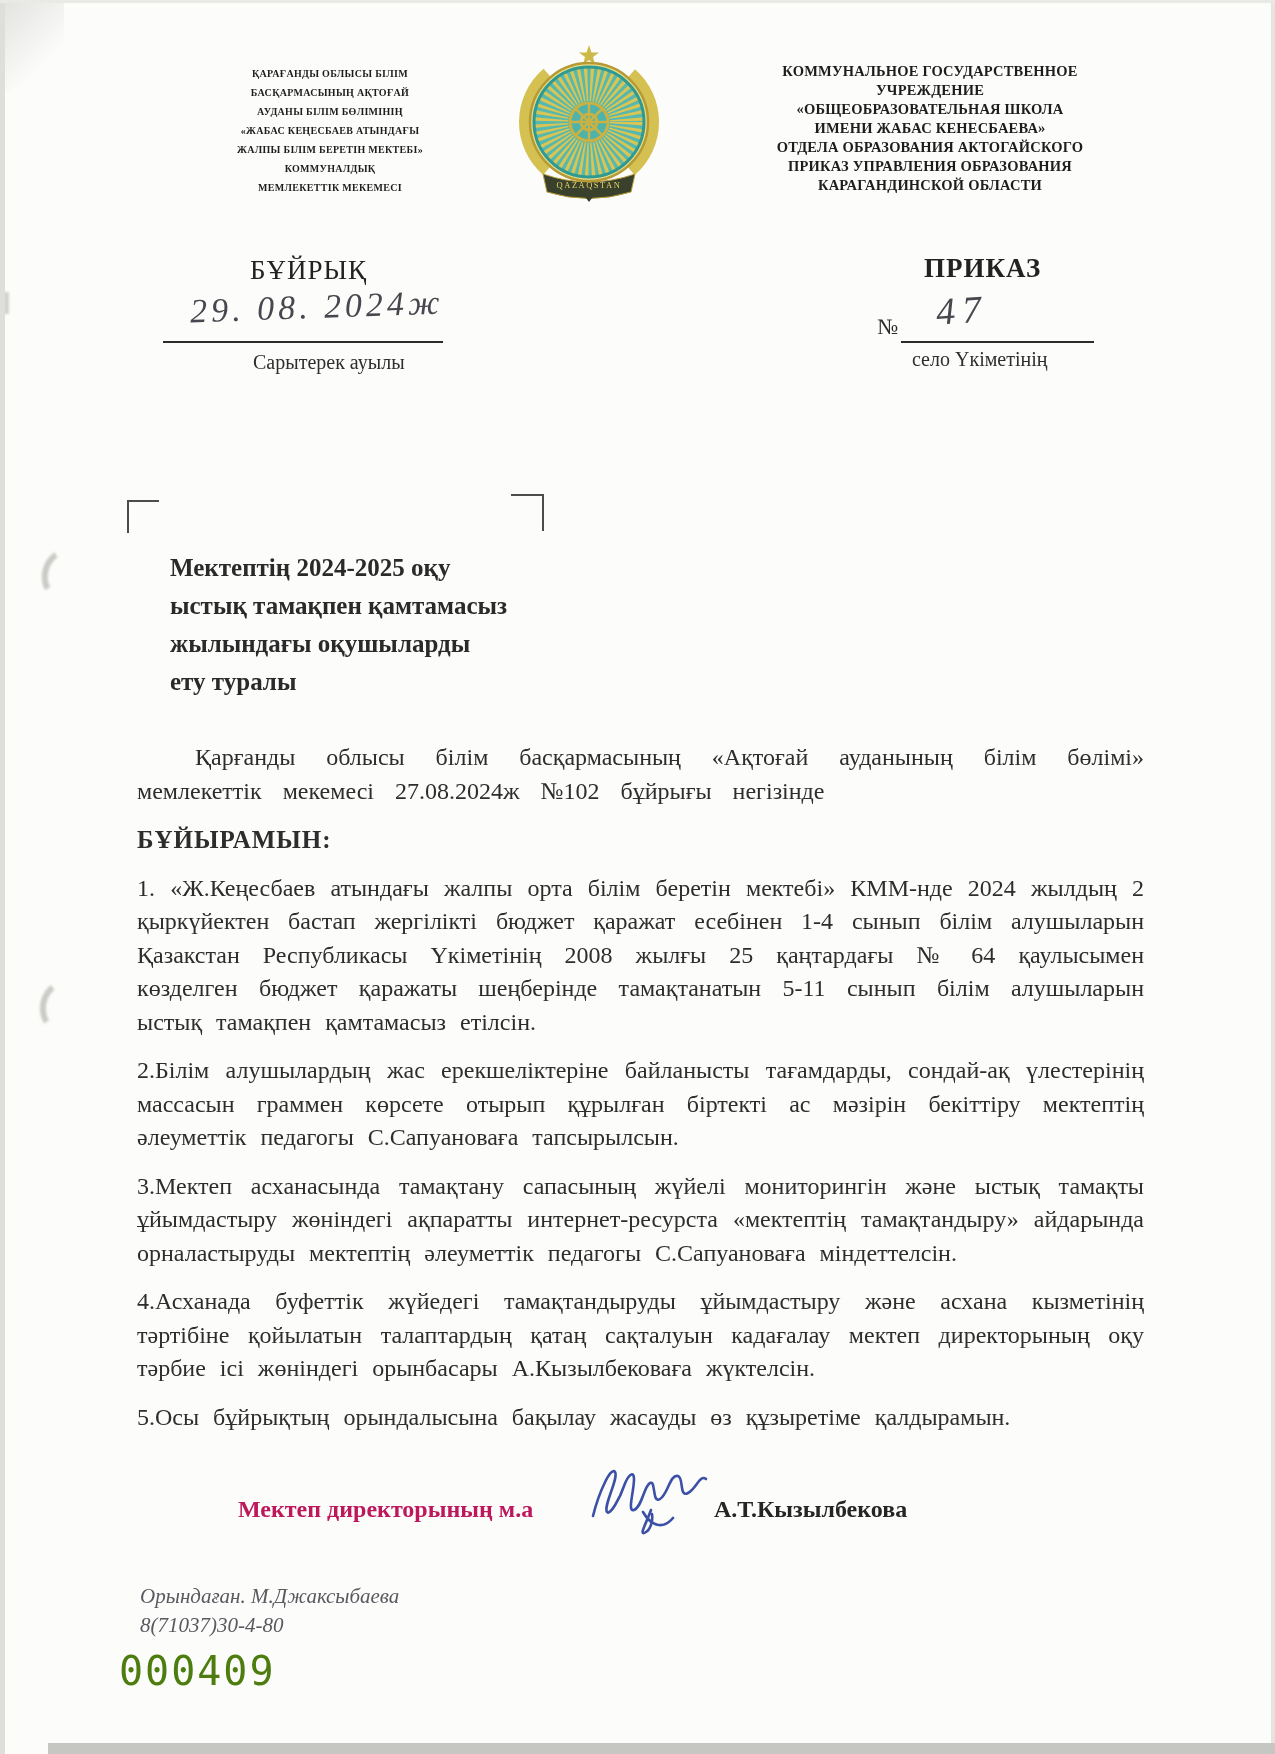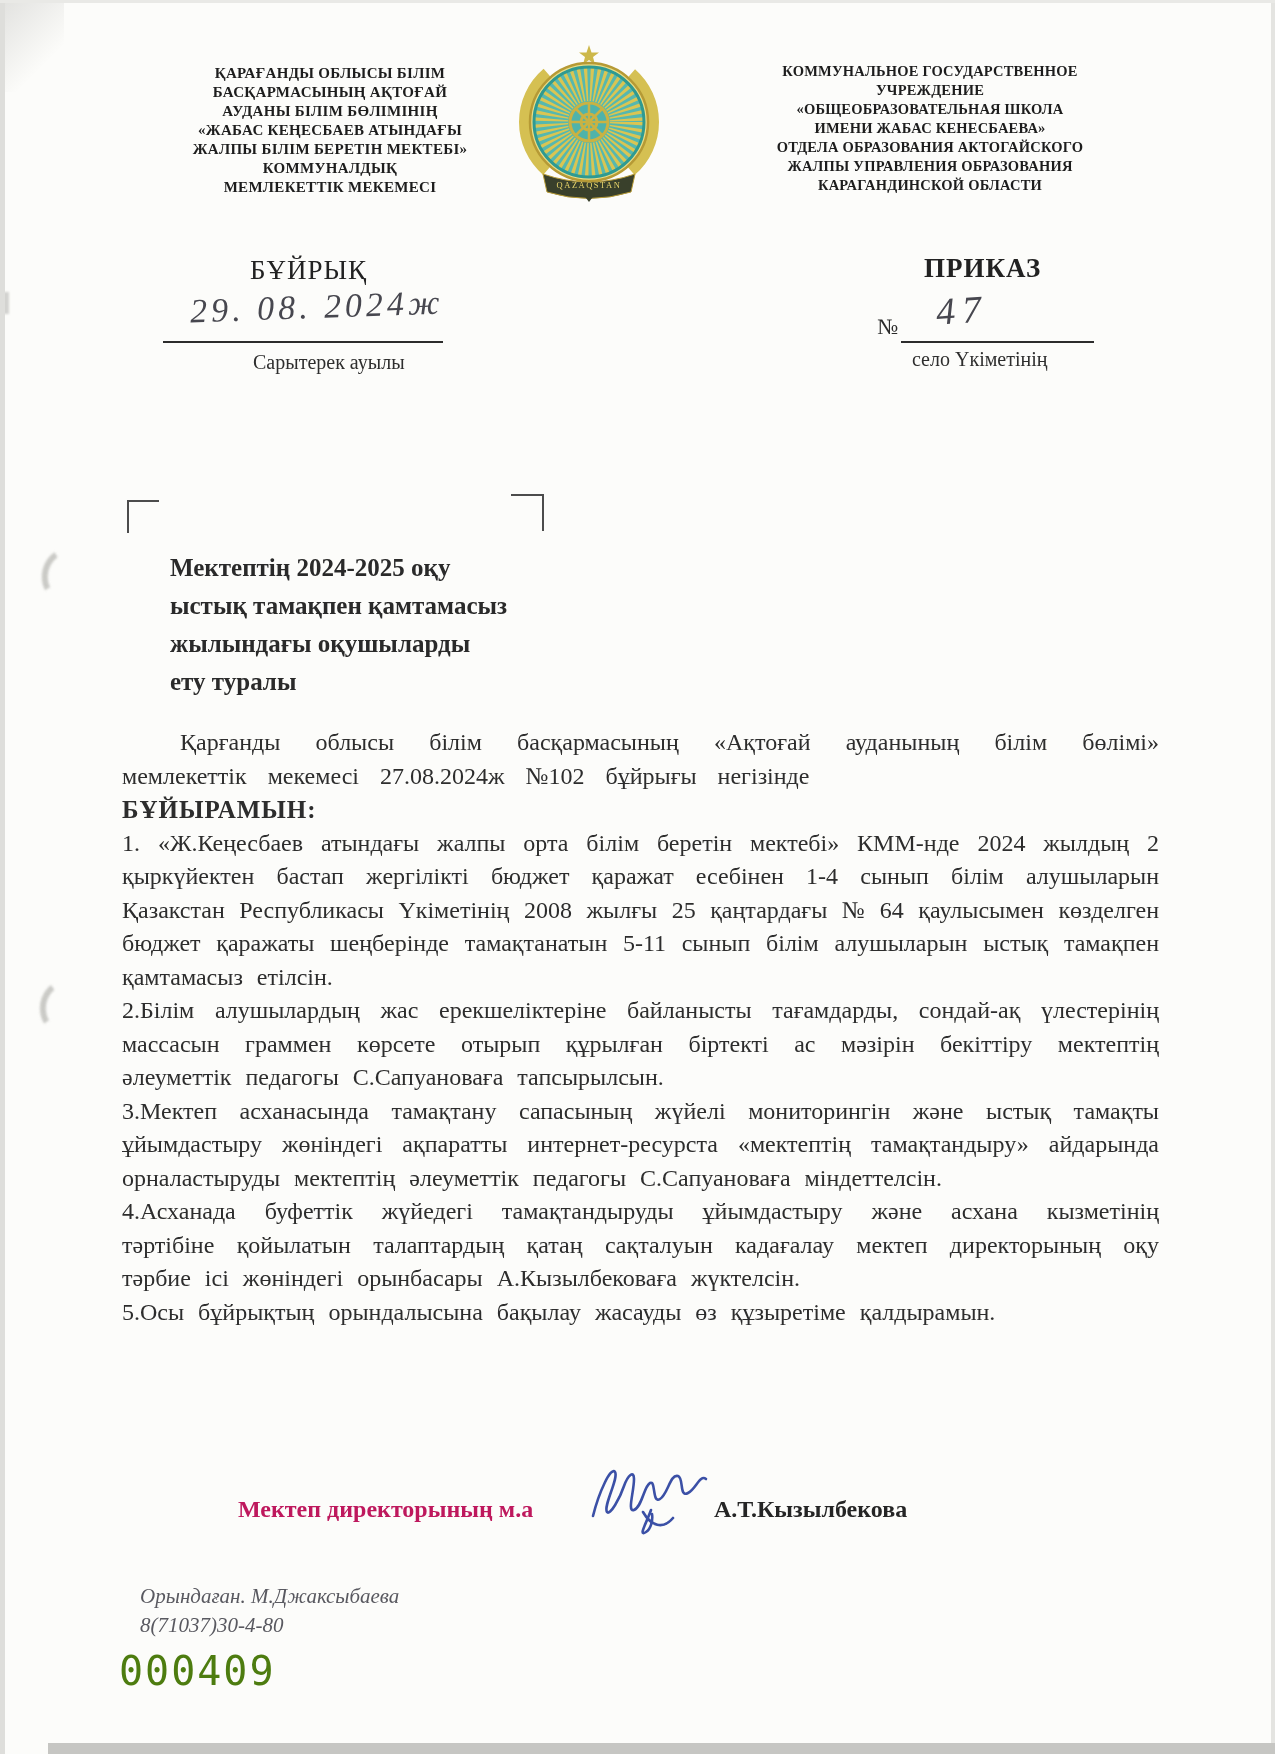--- a/index.html
+++ b/index.html
@@ -4,21 +4,21 @@
 <style>
   html,body { margin:0; padding:0; background:#9a9a98; }
   .page {
     position:relative; width:1275px; height:1754px; margin:0 auto;
     background:#fcfcfa; overflow:hidden;
     font-family:"Liberation Serif","DejaVu Serif",serif; color:#262626;
   }
   
   .header-left {
     position:absolute; left:158px; top:64px; width:344px; text-align:center;
-    font-weight:bold; font-size:15px; line-height:19px; letter-spacing:.3px; color:#1d1d1d;
+    font-weight:bold; font-size:10px; line-height:19px; letter-spacing:.3px; color:#1d1d1d;
   }
   .header-right {
     position:absolute; left:728px; top:62px; width:404px; text-align:center;
     font-weight:bold; font-size:14.5px; line-height:19px; letter-spacing:.2px; color:#1d1d1d;
   }
   .emblem { position:absolute; left:515px; top:44px; }
   
   .head-kk { position:absolute; left:250px; top:255px; font-size:27px; font-weight:normal; letter-spacing:1px; color:#222; }
   .head-ru { position:absolute; left:924px; top:253px; font-size:27px; font-weight:bold; letter-spacing:1px; color:#222; }
   .hand { font-style:italic; color:#47474f; }
@@ -28,21 +28,21 @@
   .num-hand { position:absolute; left:936px; top:288px; font-size:38px; letter-spacing:7px; transform:rotate(-4deg); }
   .num-line { position:absolute; left:901px; top:341px; width:193px; border-top:2px solid #2c2c2c; }
   .place-kk { position:absolute; left:253px; top:351px; font-size:20px; color:#2e2e2e; }
   .place-ru { position:absolute; left:912px; top:348px; font-size:20px; color:#2e2e2e; }
   
   .crop-left  { position:absolute; left:127px; top:500px; width:30px; height:31px; border-top:2px solid #4c4c4c; border-left:2px solid #4c4c4c; }
   .crop-right { position:absolute; left:511px; top:494px; width:31px; height:35px; border-top:2px solid #4c4c4c; border-right:2px solid #4c4c4c; }
   
   .doc-title { position:absolute; left:170px; top:549px; width:390px; font-size:25px; font-weight:bold; line-height:38px; color:#2a2a2a; }
   .body-text { position:absolute; left:122px; top:726px; width:1037px; font-size:24px; line-height:33.5px; text-align:justify; color:#2d2d2d; }
-  .body-text p { margin:0; }
+  .body-text p { margin:15px; }
   .intro   { text-indent:58px; word-spacing:15px; }
   .resolve { font-weight:bold; font-size:25px; letter-spacing:1px; }
   .item    { word-spacing:8px; }
   
   .sig-role { position:absolute; left:238px; top:1496px; font-size:24px; font-weight:bold; color:#be185d; }
   .sig-name { position:absolute; left:714px; top:1496px; font-size:24px; font-weight:bold; color:#252525; }
   .sig-script { position:absolute; left:583px; top:1452px; }
   
   .footer-exec { position:absolute; left:140px; top:1582px; font-size:21px; font-style:italic; color:#595960; line-height:29px; }
   .doc-number { position:absolute; left:119px; top:1648px; font-size:40px; font-family:"DejaVu Sans Mono",monospace; color:#4d7c0f; letter-spacing:2px; }
@@ -100,21 +100,21 @@
       <text x="74" y="144" text-anchor="middle" font-size="8.5" fill="#e8d56b" letter-spacing="1.5">QAZAQSTAN</text>
     </svg>
   </div>
 
   <div class="header-right">
     <div>КОММУНАЛЬНОЕ ГОСУДАРСТВЕННОЕ</div>
     <div>УЧРЕЖДЕНИЕ</div>
     <div>«ОБЩЕОБРАЗОВАТЕЛЬНАЯ ШКОЛА</div>
     <div>ИМЕНИ ЖАБАС КЕНЕСБАЕВА»</div>
     <div>ОТДЕЛА ОБРАЗОВАНИЯ АКТОГАЙСКОГО</div>
-    <div>ЖАЛПЫ УПРАВЛЕНИЯ ОБРАЗОВАНИЯ</div>
+    <div>ПРИКАЗ УПРАВЛЕНИЯ ОБРАЗОВАНИЯ</div>
     <div>КАРАГАНДИНСКОЙ ОБЛАСТИ</div>
   </div>
 
   <div class="head-kk">БҰЙРЫҚ</div>
   <div class="head-ru">ПРИКАЗ</div>
 
   <div class="date-hand hand">29. 08. 2024ж</div>
   <div class="date-line"></div>
 
   <div class="num-label">№</div>

